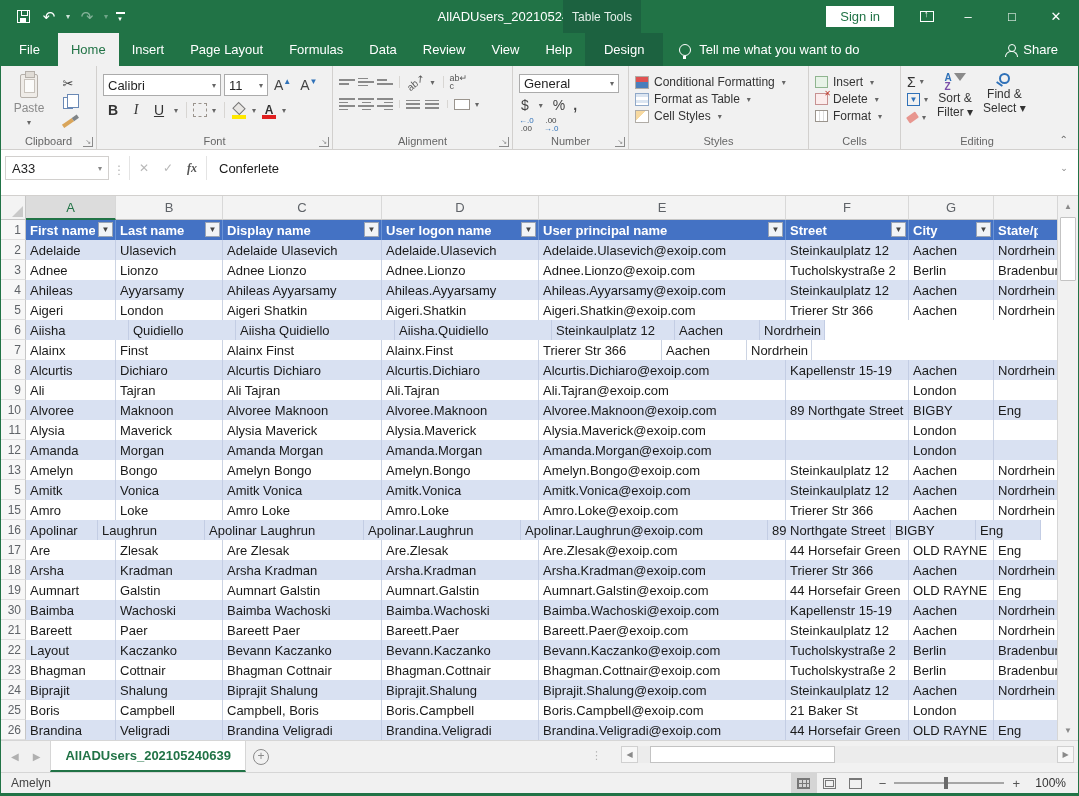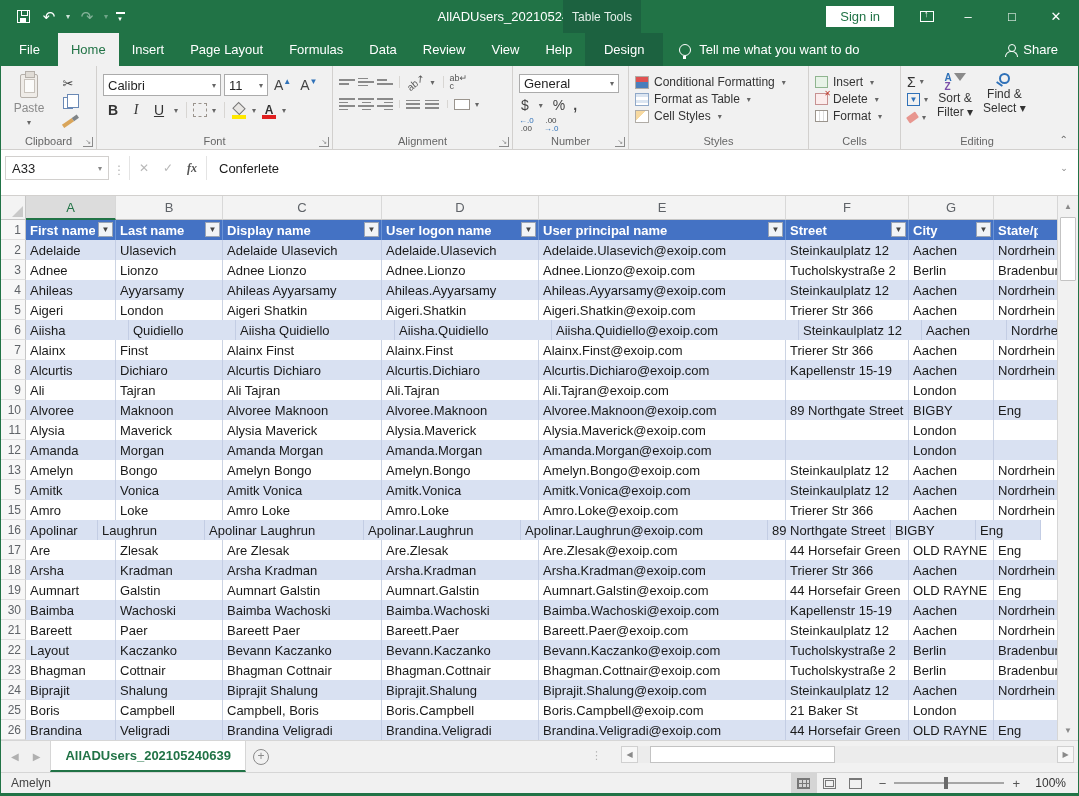--- a/index.html
+++ b/index.html
@@ -546,32 +546,30 @@
           <div class="cell" style="width:123px">Trierer Str 366</div>
           <div class="cell" style="width:85px">Aachen</div>
           <div class="cell" style="width:65px">Nordrhein</div>
         </div>
         <div class="row band">
           <div class="gut">6</div>
           <div class="cell" style="width:103px">Aiisha</div>
           <div class="cell" style="width:107px">Quidiello</div>
           <div class="cell" style="width:159px">Aiisha Quidiello</div>
           <div class="cell" style="width:157px">Aiisha.Quidiello</div>
-          <div class="cell" style="width:247px">Aiisha.Quidiello@exoip.com</div>
           <div class="cell" style="width:123px">Steinkaulplatz 12</div>
           <div class="cell" style="width:85px">Aachen</div>
           <div class="cell" style="width:65px">Nordrhein</div>
         </div>
         <div class="row">
           <div class="gut">7</div>
           <div class="cell" style="width:90px">Alainx</div>
           <div class="cell" style="width:107px">Finst</div>
           <div class="cell" style="width:159px">Alainx Finst</div>
           <div class="cell" style="width:157px">Alainx.Finst</div>
-          <div class="cell" style="width:247px">Alainx.Finst@exoip.com</div>
           <div class="cell" style="width:123px">Trierer Str 366</div>
           <div class="cell" style="width:85px">Aachen</div>
           <div class="cell" style="width:65px">Nordrhein</div>
         </div>
         <div class="row band">
           <div class="gut">8</div>
           <div class="cell" style="width:90px">Alcurtis</div>
           <div class="cell" style="width:107px">Dichiaro</div>
           <div class="cell" style="width:159px">Alcurtis Dichiaro</div>
           <div class="cell" style="width:157px">Alcurtis.Dichiaro</div>

